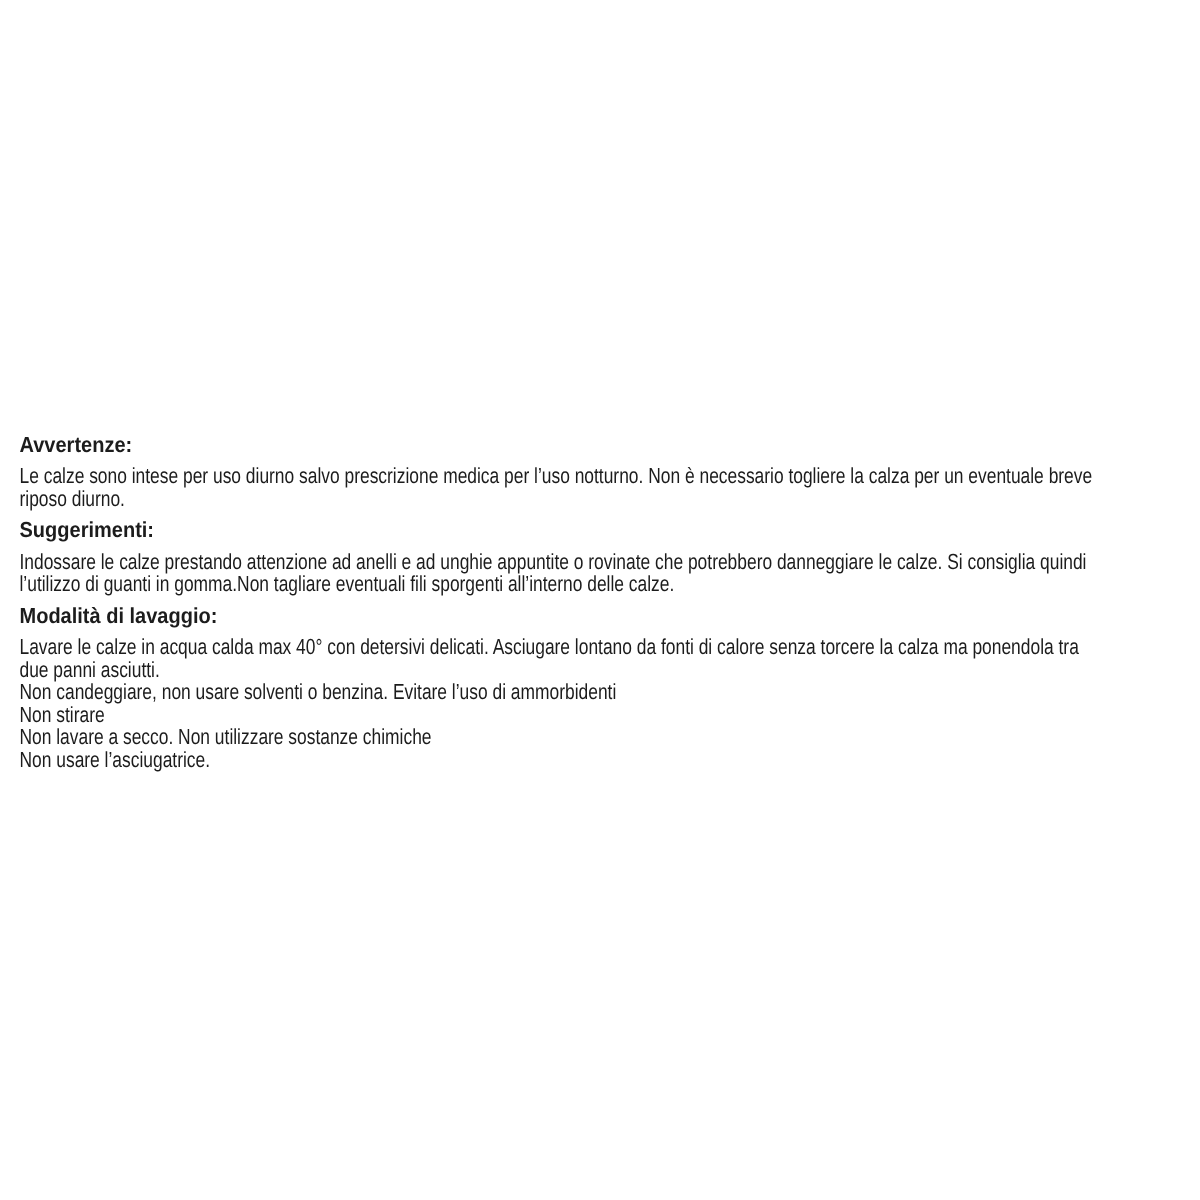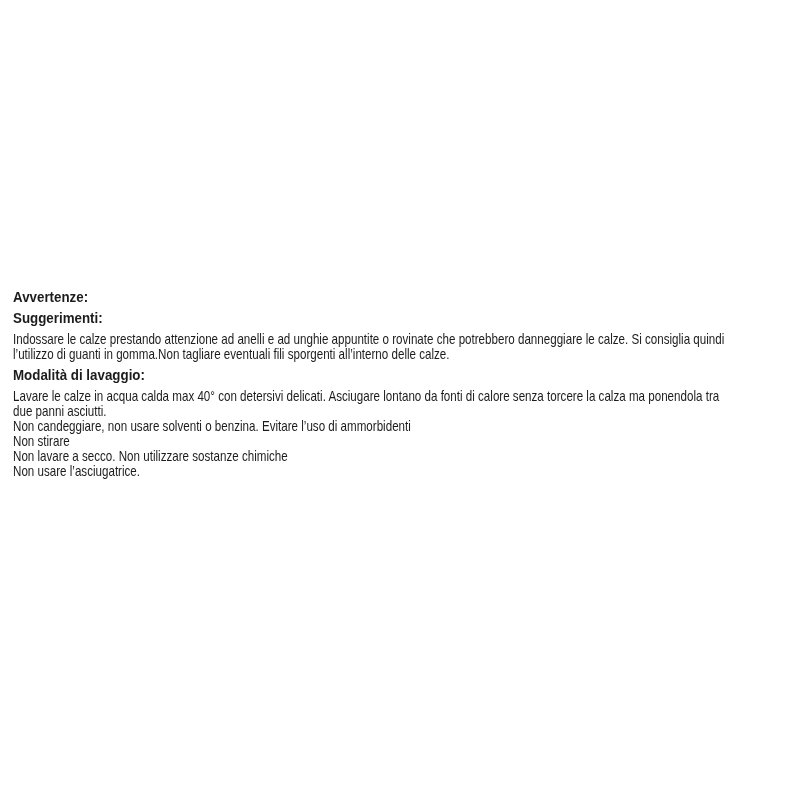--- a/index.html
+++ b/index.html
@@ -40,20 +40,24 @@
     transform-origin: 0 0;
   }
 </style>
 </head>
 <body>
 
 <div class="doc">
 
   <div class="section">
     <div class="heading">Avvertenze:</div>
+    <div class="body">
+      <div class="line">Le calze sono intese per uso diurno salvo prescrizione medica per l’uso notturno. Non è necessario togliere la calza per un eventuale breve</div>
+      <div class="line">riposo diurno.</div>
+    </div>
   </div>
 
   <div class="section">
     <div class="heading">Suggerimenti:</div>
     <div class="body">
       <div class="line">Indossare le calze prestando attenzione ad anelli e ad unghie appuntite o rovinate che potrebbero danneggiare le calze. Si consiglia quindi</div>
       <div class="line">l’utilizzo di guanti in gomma.Non tagliare eventuali fili sporgenti all’interno delle calze.</div>
     </div>
   </div>
 

